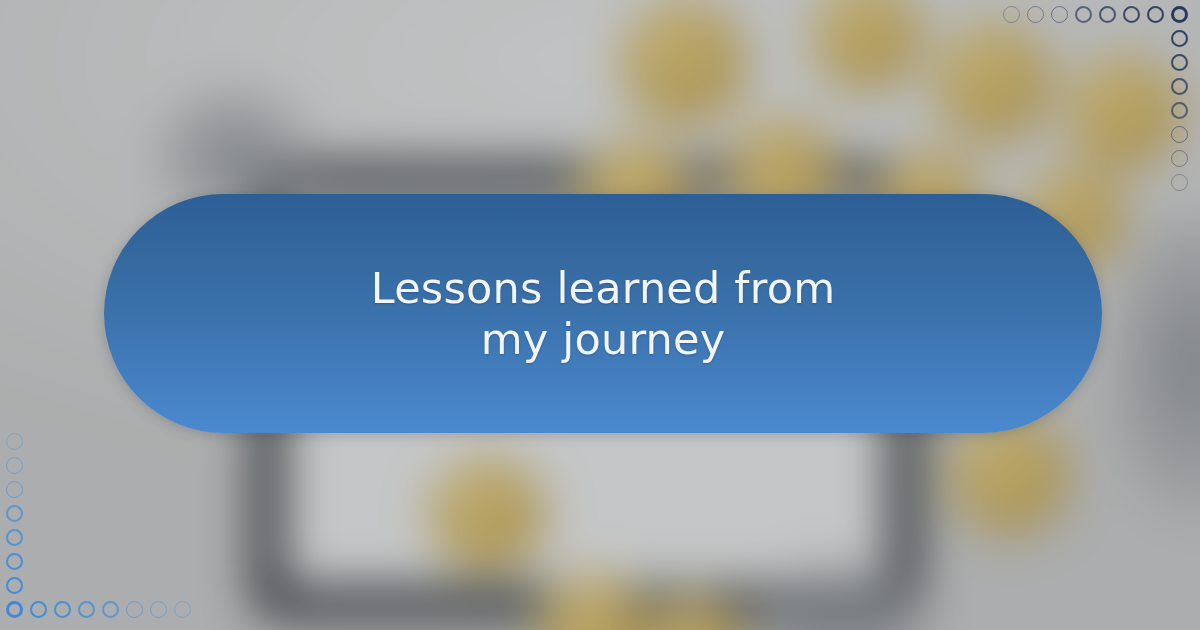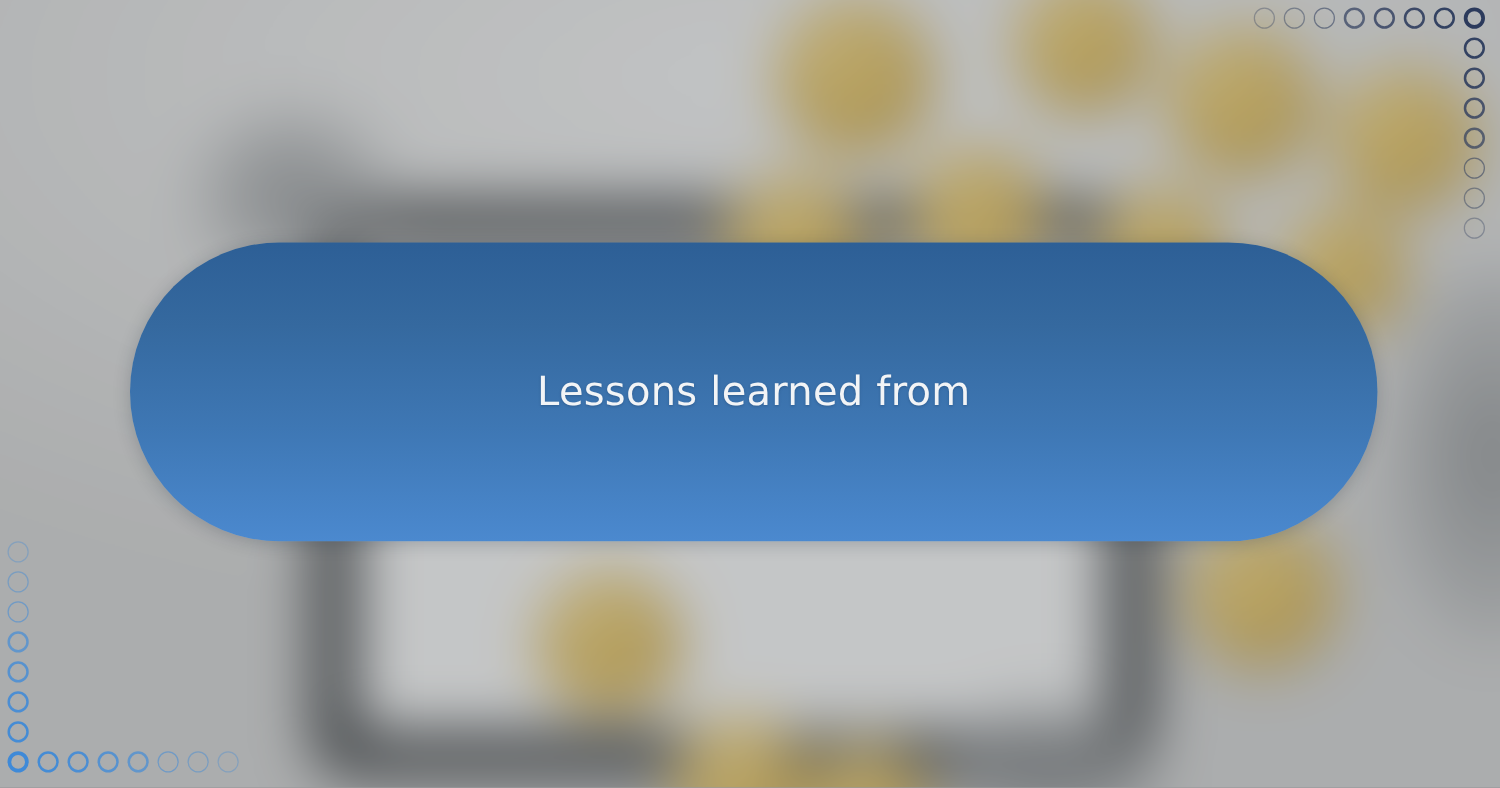--- a/index.html
+++ b/index.html
@@ -82,21 +82,21 @@
     height: 239px;
     border-radius: 125px;
     background: linear-gradient(180deg, #2d5f96 0%, #35699f 28%, #3e77b4 62%, #4b89cf 100%);
     display: flex;
     align-items: center;
     justify-content: center;
     box-shadow: 0 2px 14px rgba(20,30,45,0.22);
   }
   .title-text {
     color: #f2f4f6;
-    font-size: 32px;
+    font-size: 43px;
     line-height: 1.18;
     text-align: center;
     font-weight: 400;
     letter-spacing: 0.2px;
     padding: 0 70px;
     text-shadow: 0 1px 2px rgba(18,40,70,0.28);
   }
   .title-line { display: block; }
 </style>
 </head>
@@ -160,16 +160,17 @@
       <div class="dot" style="left: 6px; top: 116px; width: 17px; height: 17px; border: 2.3px solid rgb(63, 138, 216); opacity: 0.78;"></div>
       <div class="dot" style="left: 6px; top: 92px; width: 17px; height: 17px; border: 2px solid rgb(63, 138, 216); opacity: 0.68;"></div>
       <div class="dot" style="left: 6px; top: 68px; width: 17px; height: 17px; border: 1.8px solid rgb(63, 138, 216); opacity: 0.55;"></div>
       <div class="dot" style="left: 6px; top: 44px; width: 17px; height: 17px; border: 1.6px solid rgb(63, 138, 216); opacity: 0.45;"></div>
       <div class="dot" style="left: 6px; top: 20px; width: 17px; height: 17px; border: 1.4px solid rgb(63, 138, 216); opacity: 0.35;"></div>
     </div>
 
   <div class="title-card">
     <div class="title-text">
       <span class="title-line">Lessons learned from</span>
+      <span class="title-line">my journey</span>
     </div>
   </div>
 
 </div>
 
 </body></html>

